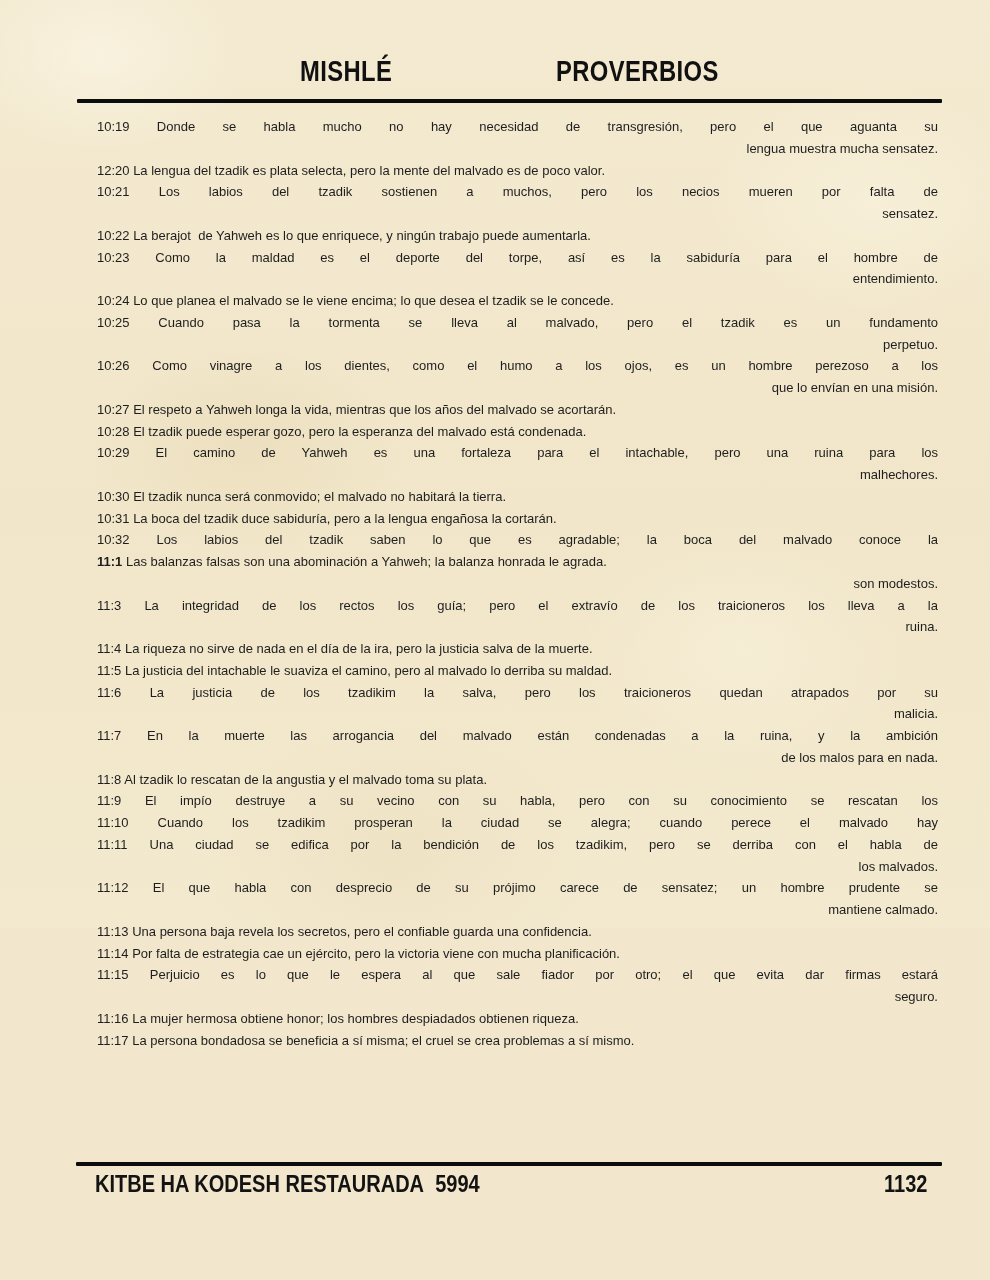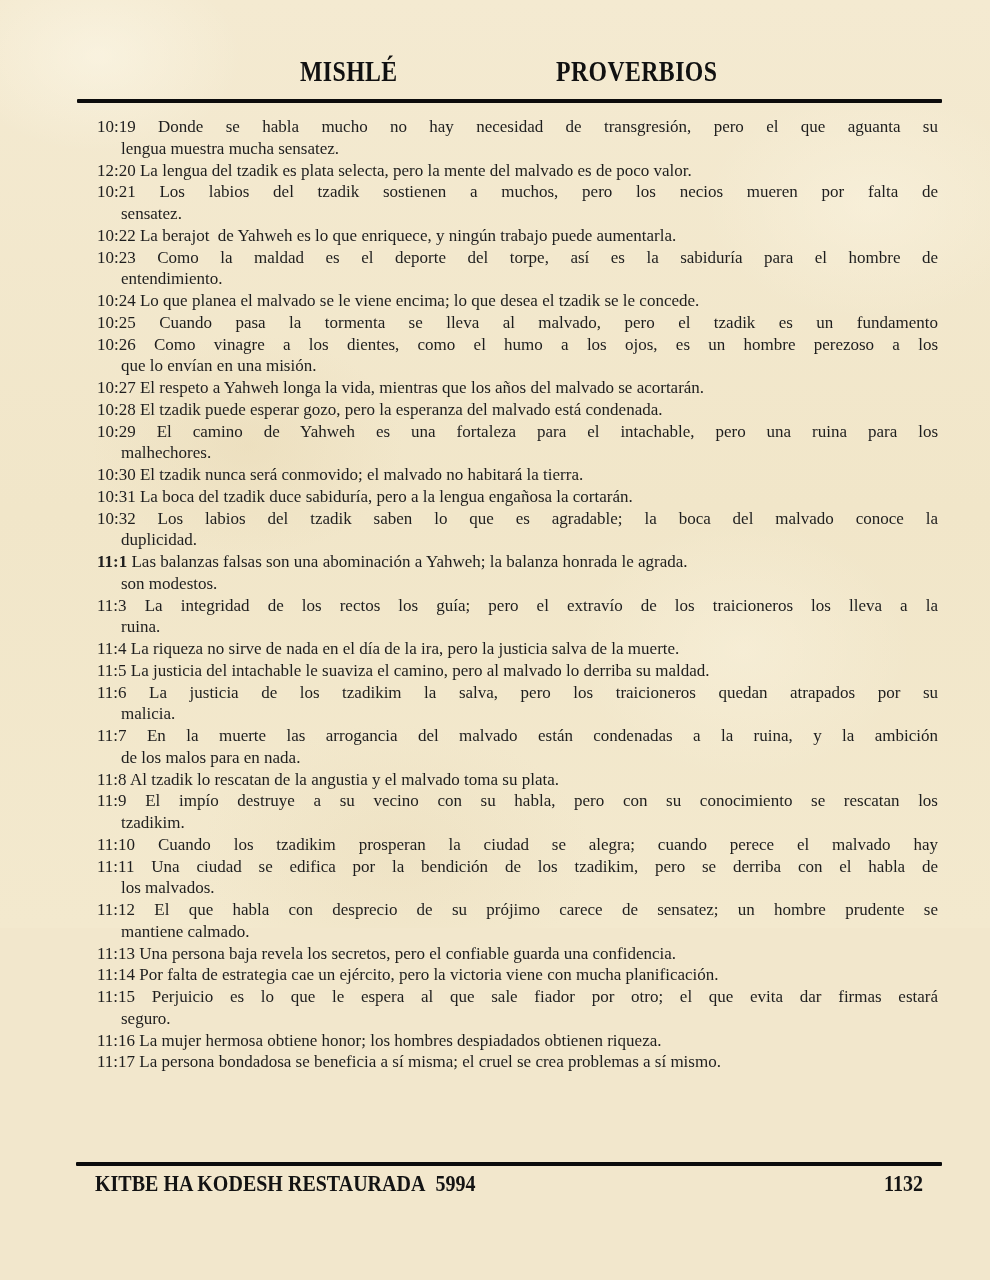--- a/index.html
+++ b/index.html
@@ -13,40 +13,39 @@
     position:relative;width:990px;height:928px;
     color:#1e1e1e;
     background-color:var(--paper,#f2e7cc);
     background-image:
       radial-gradient(ellipse 220px 150px at 10% 6%, rgba(255,252,240,.45), transparent 65%),
       radial-gradient(ellipse 260px 180px at 88% 22%, rgba(255,250,235,.35), transparent 65%),
       radial-gradient(ellipse 240px 170px at 25% 48%, rgba(228,211,172,.35), transparent 65%),
       radial-gradient(ellipse 260px 200px at 75% 70%, rgba(255,250,236,.30), transparent 65%),
       radial-gradient(ellipse 300px 200px at 40% 92%, rgba(229,213,176,.30), transparent 65%),
       linear-gradient(180deg, #f4ead1 0%, #f1e6c9 55%, #f3e9ce 100%);
-    font-family: Liberation Serif, serif;
   }
   .hdr-title{
     position:absolute;top:55px;
     font-size:29px;font-weight:bold;color:#111;
     transform:scaleX(0.82);transform-origin:left top;
     letter-spacing:0.5px;white-space:nowrap;
   }
   #title-left{left:300px;}
   #title-right{left:556px;}
   .rule{position:absolute;height:4px;background:var(--rule,#0c0c0c);border-radius:1px;}
   #rule-top{left:77px;top:99px;width:865px;}
   #rule-bottom{left:76px;top:1162px;width:866px;}
   .verses{
     position:absolute;left:97px;top:116px;width:841px;
-    font-size:17px;line-height:21.75px;color:var(--ink,#1e1e1e);
+    font-size:13px;line-height:21.75px;color:var(--ink,#1e1e1e);
   }
   .line{min-height:21.75px;}
   .line.just{text-align:justify;text-align-last:justify;}
-  .line.ind{padding-left:24px;}
+  .line.ind{padding-left:24px;text-align:right;}
   .line b{font-weight:bold;}
   .ftr{
     position:absolute;top:1171px;
     font-size:23px;font-weight:bold;color:#131313;
     transform:scaleX(0.87);transform-origin:left top;
     white-space:nowrap;
   }
   #footer-book{left:95px;}
   #footer-page{left:884px;}
 </style>
@@ -62,43 +61,42 @@
       <div class="line just">10:19 Donde se habla mucho no hay necesidad de transgresión, pero el que aguanta su</div>
       <div class="line ind">lengua muestra mucha sensatez.</div>
       <div class="line">12:20 La lengua del tzadik es plata selecta, pero la mente del malvado es de poco valor.</div>
       <div class="line just">10:21 Los labios del tzadik sostienen a muchos, pero los necios mueren por falta de</div>
       <div class="line ind">sensatez.</div>
       <div class="line">10:22 La berajot&nbsp; de Yahweh es lo que enriquece, y ningún trabajo puede aumentarla.</div>
       <div class="line just">10:23 Como la maldad es el deporte del torpe, así es la sabiduría para el hombre de</div>
       <div class="line ind">entendimiento.</div>
       <div class="line">10:24 Lo que planea el malvado se le viene encima; lo que desea el tzadik se le concede.</div>
       <div class="line just">10:25 Cuando pasa la tormenta se lleva al malvado, pero el tzadik es un fundamento</div>
+      <div class="line ind">perpetuo.</div>
       <div class="line just">10:26 Como vinagre a los dientes, como el humo a los ojos, es un hombre perezoso a los</div>
       <div class="line ind">que lo envían en una misión.</div>
       <div class="line">10:27 El respeto a Yahweh longa la vida, mientras que los años del malvado se acortarán.</div>
       <div class="line">10:28 El tzadik puede esperar gozo, pero la esperanza del malvado está condenada.</div>
       <div class="line just">10:29 El camino de Yahweh es una fortaleza para el intachable, pero una ruina para los</div>
       <div class="line ind">malhechores.</div>
       <div class="line">10:30 El tzadik nunca será conmovido; el malvado no habitará la tierra.</div>
       <div class="line">10:31 La boca del tzadik duce sabiduría, pero a la lengua engañosa la cortarán.</div>
       <div class="line just">10:32 Los labios del tzadik saben lo que es agradable; la boca del malvado conoce la</div>
-      <div class="line ind">duplicidad.</div>
       <div class="line"><b>11:1</b> Las balanzas falsas son una abominación a Yahweh; la balanza honrada le agrada.</div>
       <div class="line ind">son modestos.</div>
       <div class="line just">11:3 La integridad de los rectos los guía; pero el extravío de los traicioneros los lleva a la</div>
       <div class="line ind">ruina.</div>
       <div class="line">11:4 La riqueza no sirve de nada en el día de la ira, pero la justicia salva de la muerte.</div>
       <div class="line">11:5 La justicia del intachable le suaviza el camino, pero al malvado lo derriba su maldad.</div>
       <div class="line just">11:6 La justicia de los tzadikim la salva, pero los traicioneros quedan atrapados por su</div>
       <div class="line ind">malicia.</div>
       <div class="line just">11:7 En la muerte las arrogancia del malvado están condenadas a la ruina, y la ambición</div>
       <div class="line ind">de los malos para en nada.</div>
       <div class="line">11:8 Al tzadik lo rescatan de la angustia y el malvado toma su plata.</div>
       <div class="line just">11:9 El impío destruye a su vecino con su habla, pero con su conocimiento se rescatan los</div>
-      <div class="line ind">tzadikim.</div>
       <div class="line just">11:10 Cuando los tzadikim prosperan la ciudad se alegra; cuando perece el malvado hay</div>
       <div class="line just">11:11 Una ciudad se edifica por la bendición de los tzadikim, pero se derriba con el habla de</div>
       <div class="line ind">los malvados.</div>
       <div class="line just">11:12 El que habla con desprecio de su prójimo carece de sensatez; un hombre prudente se</div>
       <div class="line ind">mantiene calmado.</div>
       <div class="line">11:13 Una persona baja revela los secretos, pero el confiable guarda una confidencia.</div>
       <div class="line">11:14 Por falta de estrategia cae un ejército, pero la victoria viene con mucha planificación.</div>
       <div class="line just">11:15 Perjuicio es lo que le espera al que sale fiador por otro; el que evita dar firmas estará</div>
       <div class="line ind">seguro.</div>
       <div class="line">11:16 La mujer hermosa obtiene honor; los hombres despiadados obtienen riqueza.</div>

